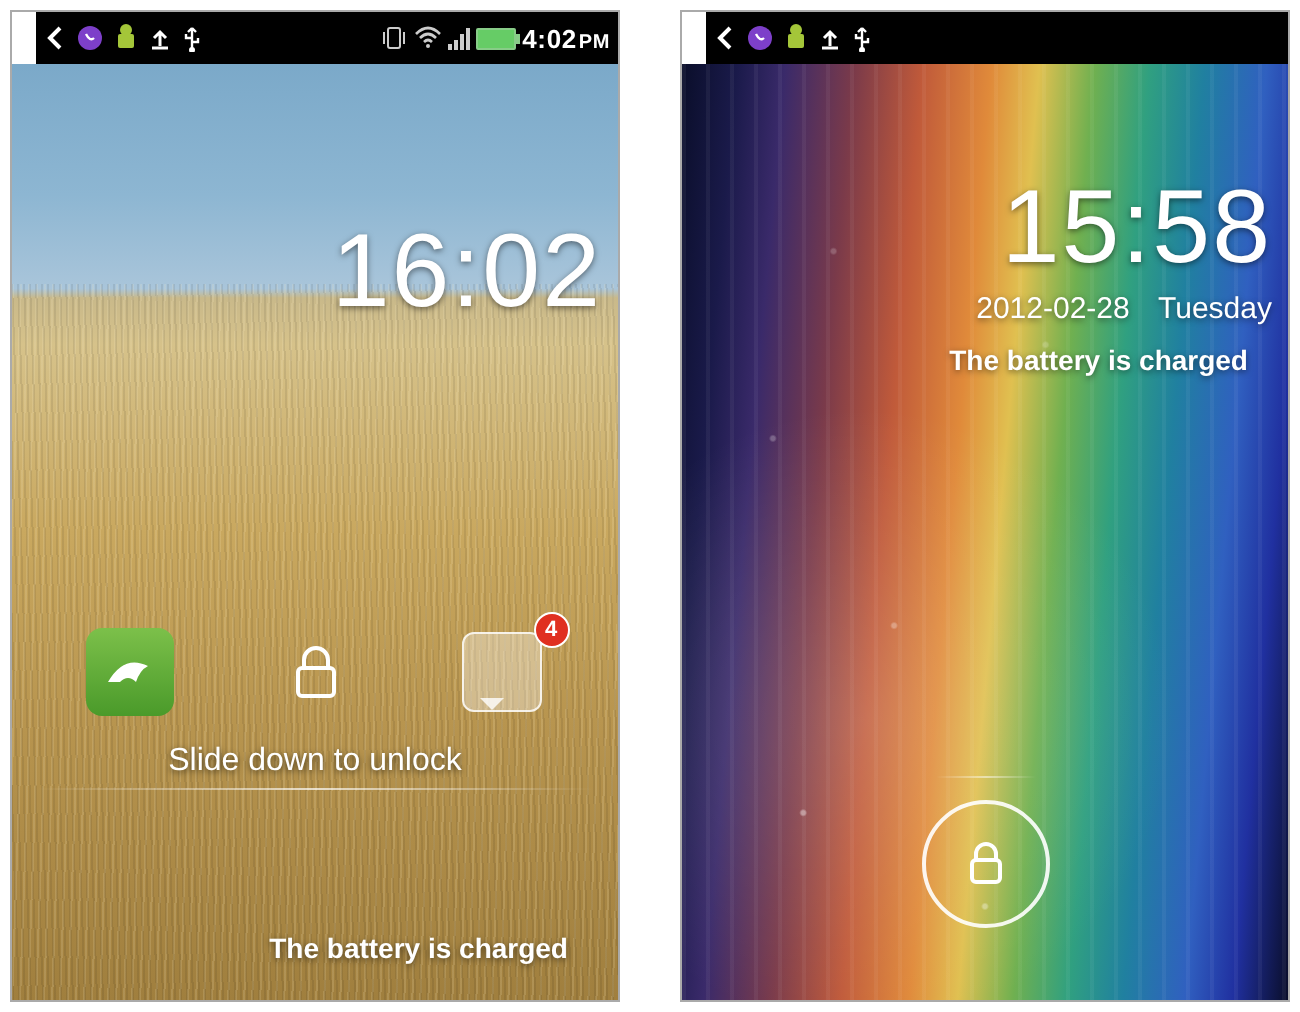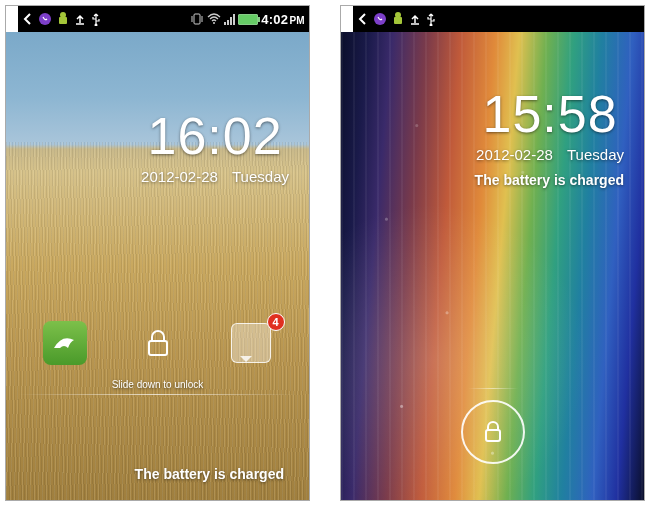--- a/index.html
+++ b/index.html
@@ -84,22 +84,22 @@
     position: absolute; top: 110px; left: 0; right: 0; bottom: 0;
     background: repeating-linear-gradient(88deg,
       rgba(0,0,0,0.08) 0 1px, transparent 1px 3px),
       repeating-linear-gradient(92deg,
       rgba(255,240,200,0.15) 0 1px, transparent 1px 4px);
   }
 
   
   .clock-block {
     position: absolute;
-    right: 20px;
-    text-align: center;
+    right: 8px;
+    text-align: right;
     text-shadow: 0 1px 3px rgba(0,0,0,0.5);
   }
   .phone-left .clock-block { top: 78px; }
   .phone-right .clock-block { top: 56px; }
 
   .big-time {
     font-size: 52px;
     font-weight: 200;
     letter-spacing: 1px;
     line-height: 1;
@@ -170,21 +170,21 @@
     background: #e03020;
     color: #fff;
     width: 18px; height: 18px;
     border-radius: 9px;
     font-size: 11px;
     font-weight: bold;
     display: flex; align-items: center; justify-content: center;
     border: 1px solid #fff;
   }
   .unlock-hint {
-    font-size: 10px;
+    font-size: 16px;
     text-shadow: 0 1px 3px rgba(0,0,0,0.6);
   }
   .divider {
     height: 1px;
     background: linear-gradient(90deg, transparent, rgba(255,255,255,0.7), transparent);
     margin-top: 4px;
   }
 
   
   .lock-ring {
@@ -286,24 +286,20 @@
       <span class="status-icon battery"></span>
       <span class="status-time"><span>4:02</span><span class="status-ampm">PM</span></span>
     </div>
   </div>
 
   <div class="wallpaper wp-wheat">
     <div class="wheat-lines"></div>
 
     <div class="clock-block">
       <div class="big-time">16:02</div>
-      <div class="date-line">
-        <span class="date-date">2012-02-28</span>
-        <span class="date-day">Tuesday</span>
-      </div>
     </div>
 
     <div class="unlock-bar">
       <div class="unlock-icons">
         <div class="unlock-slot">
           <div class="app-icon dolphin-icon">
             <svg width="30" height="30" viewBox="0 0 30 30">
                 <path d="M4 20 Q12 6 24 12 Q20 14 18 20 Q14 16 10 20 Z" fill="#fff"></path>
               </svg>
           </div>

